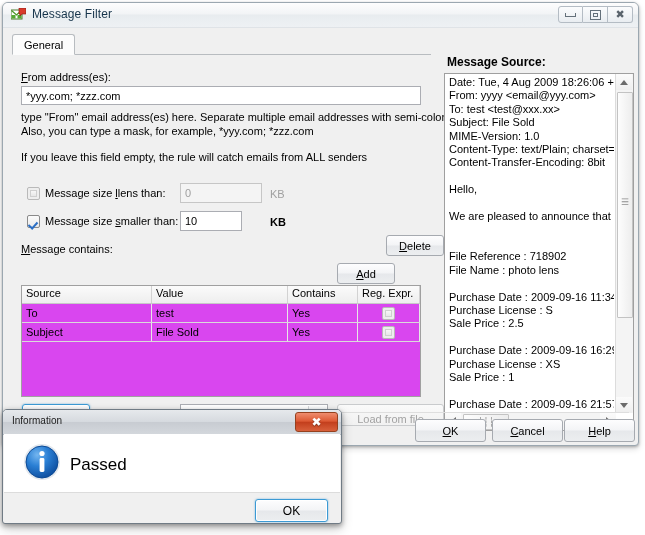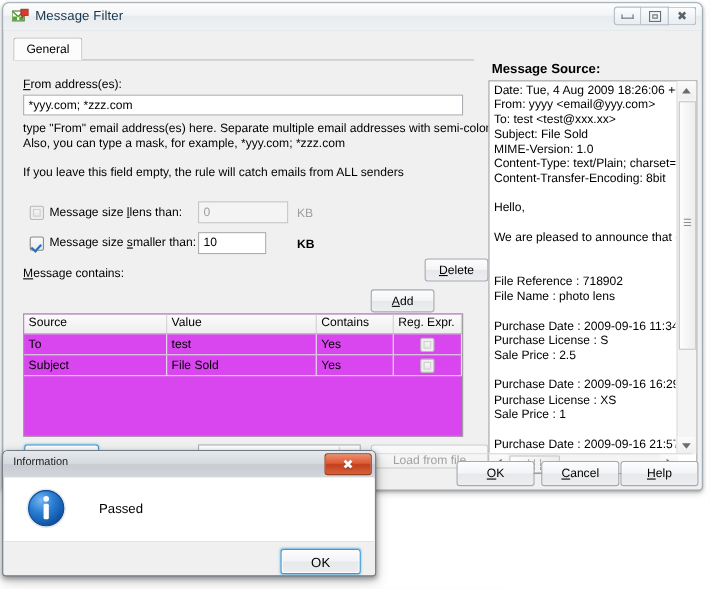--- a/index.html
+++ b/index.html
@@ -210,21 +210,21 @@
     display: flex; align-items: center; justify-content: center;
     color: #ffffff; font-size: 12px; font-weight: bold;
     font-family: "DejaVu Sans", sans-serif;
     text-shadow: 0 1px 1px rgba(0,0,0,0.4);
   }
   .dlg-content {
     position: absolute; left: 1px; right: 1px; top: 24px; height: 58px;
     background: #ffffff; border-bottom: 1px solid #dcdcdc;
   }
   .info-icon { position: absolute; left: 19px; top: 9px; width: 38px; height: 38px; }
-  .dlg-msg { position: absolute; left: 86px; top: 21px; font-size: 12px; }
+  .dlg-msg { position: absolute; left: 66px; top: 21px; font-size: 17px; }
   .dlg-foot { position: absolute; left: 1px; right: 1px; top: 83px; bottom: 1px; background: #f0f0f0; border-radius: 0 0 3px 3px; }
 </style>
 </head>
 <body>
 
 <div class="root">
 
   <div class="window">
 
     <div class="titlebar">

